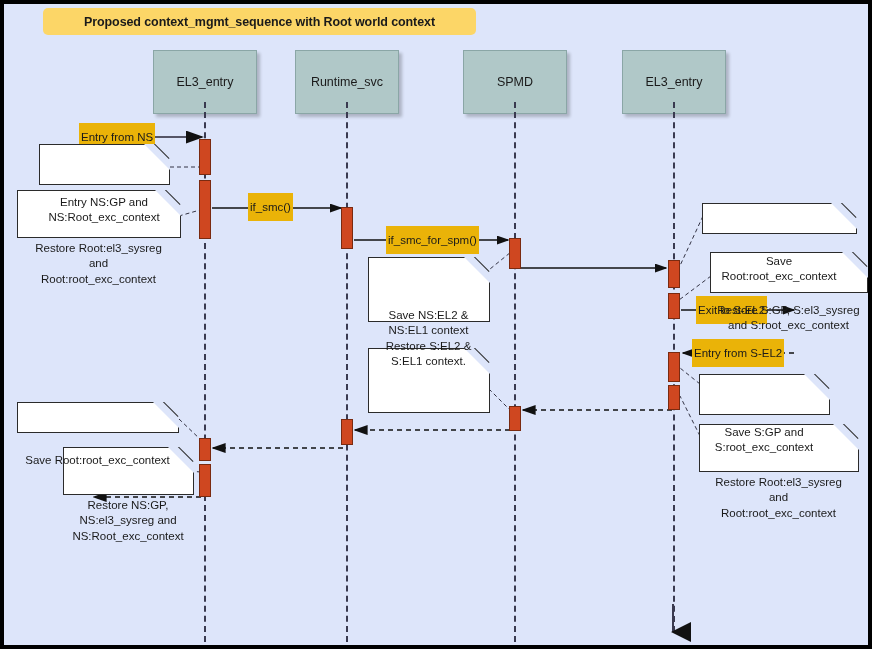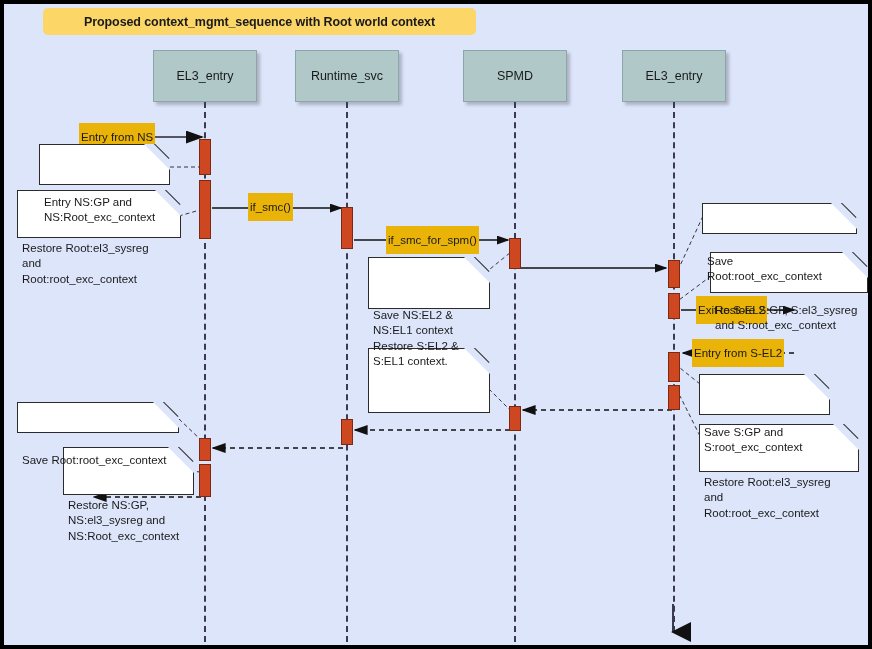--- a/index.html
+++ b/index.html
@@ -15,20 +15,21 @@
     font-family: "Liberation Sans", sans-serif;
   }
   #diagram-root {
     position: absolute;
     left: 4px;
     top: 4px;
     width: 864px;
     height: 641px;
     background: #dde5fa;
     overflow: hidden;
+    text-align: center;
   }
   
   #title-banner {
     position: absolute;
     left: 39px;
     top: 4px;
     width: 433px;
     height: 27px;
     background: #fcd667;
     border-radius: 5px;
@@ -40,21 +41,21 @@
     font-size: 12.5px;
     font-weight: bold;
     color: #1a1a1a;
     letter-spacing: -0.1px;
     white-space: nowrap;
   }
   
   .participant {
     position: absolute;
     width: 104px;
-    height: 52px;
+    height: 64px;
     background: #b0c8c8;
     border: 1px solid #8aa6a6;
     box-shadow: 3px 3px 3px rgba(0,0,0,0.22);
     display: flex;
     align-items: center;
     justify-content: center;
     box-sizing: border-box;
   }
   .participant .p-label {
     font-size: 12.5px;
@@ -237,21 +238,21 @@
   </div>
 
   <div class="note" style="left:13px; top:186px; width:164px; height:48px;">
     <span class="fold"></span>
     <span class="fold-edge"></span>
     <span class="note-text">Restore Root:el3_sysreg
 and
 Root:root_exc_context</span>
   </div>
 
-  <div class="note" style="left:364px; top:253px; width:122px; height:52px;">
+  <div class="note" style="left:364px; top:253px; width:122px; height:65px;">
     <span class="fold"></span>
     <span class="fold-edge"></span>
     <span class="note-text">Save NS:EL2 &amp;
 NS:EL1 context
 Restore S:EL2 &amp;
 S:EL1 context.</span>
   </div>
 
   <div class="note" style="left:364px; top:344px; width:122px; height:65px;">
     <span class="fold"></span>

